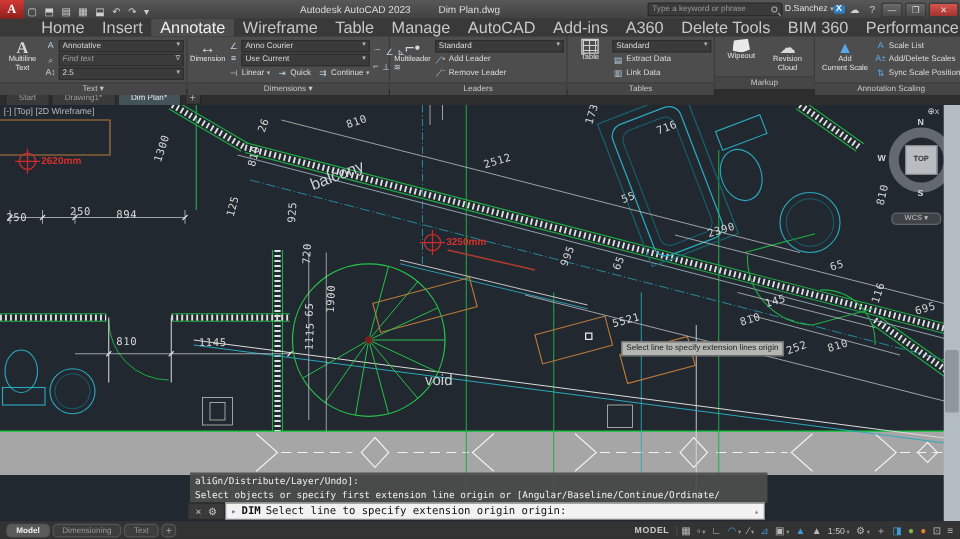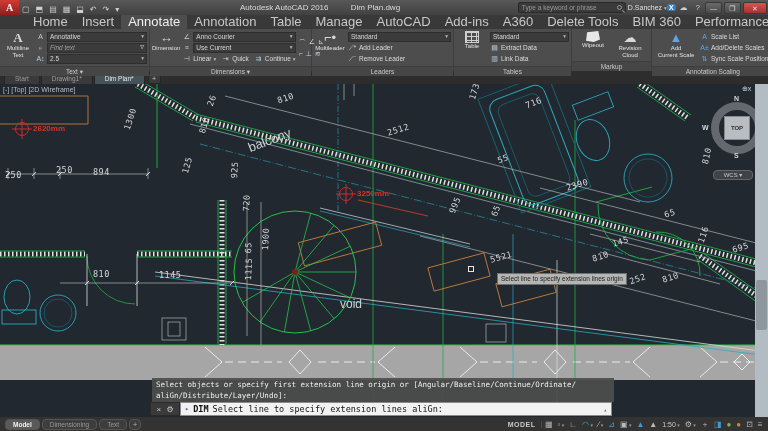--- a/index.html
+++ b/index.html
@@ -128,42 +128,42 @@
   .sic .caret { font-size:5px; color:#999; }
   .sic-text { font-size:7px; color:#c9c9c9; }
 </style>
 </head>
 <body>
 
 <div id="titlebar">
   <div id="app-logo">A</div>
   <div id="qat"><span class="qat-ic">▢</span><span class="qat-ic">⬒</span><span class="qat-ic">▤</span><span class="qat-ic">▦</span><span class="qat-ic">⬓</span><span class="qat-ic">↶</span><span class="qat-ic">↷</span><span class="qat-ic">▾</span></div>
   <div id="title-center">
-    <span>Autodesk AutoCAD 2016</span>
+    <span>Autodesk AutoCAD 2023</span>
     <span class="doc">Dim Plan.dwg</span>
   </div>
   <div id="search-box">
     <span>Type a keyword or phrase</span>
     <span class="mag" style="margin-left:auto"></span>
   </div>
   <span class="tb-user">D.Sanchez</span>
   <span class="caret">▾</span>
   <span class="tb-ic xchg">X</span>
   <span class="tb-ic">☁</span>
   <span class="tb-ic">?</span>
   <span class="winbtn">—</span>
   <span class="winbtn">❐</span>
   <span class="winbtn close">✕</span>
 </div>
 
 <div id="ribbontabs">
     <span class="rtab">Home</span>
     <span class="rtab">Insert</span>
     <span class="rtab active">Annotate</span>
-    <span class="rtab">Annotation</span>
+    <span class="rtab">Wireframe</span>
     <span class="rtab">Table</span>
     <span class="rtab">Manage</span>
     <span class="rtab">AutoCAD</span>
     <span class="rtab">Add-ins</span>
     <span class="rtab">A360</span>
     <span class="rtab">Delete Tools</span>
     <span class="rtab">BIM 360</span>
     <span class="rtab">Performance</span>
     <span id="ribbon-toggle">▾</span>
   </div>
@@ -560,32 +560,32 @@
     <div id="vc-face">TOP</div>
   </div>
   <div id="wcs">WCS ▾</div>
   <div id="ucs-axis">⊕x</div>
 
   <div id="vscroll">
     <div id="vthumb"></div>
   </div>
 
   <div id="cmd-history">
+    <div>aliGn/Distribute/Layer/Undo]:</div>
     <div>Select objects or specify first extension line origin or [Angular/Baseline/Continue/Ordinate/</div>
-    <div>aliGn/Distribute/Layer/Undo]:</div>
   </div>
   <div id="cmd-bar">
     <div id="cmd-tools">
       <span>×</span>
       <span>⚙</span>
     </div>
     <div id="cmd-input">
       <span id="cmd-prompt-ic">▸</span>
       <b>DIM</b>
-      <span>Select line to specify extension lines aliGn:</span>
+      <span>Select line to specify extension origin origin:</span>
       <span id="cmd-more">▴</span>
     </div>
   </div>
 <div class="dim" style="left: 5px; top: 86px;">250</div>
     <div class="dim" style="left: 56px; top: 81px;">250</div>
     <div class="dim" style="left: 93px; top: 83px;">894</div>
     <div class="dim" style="left: 122px; top: 44px; transform: rotate(-72deg);">1300</div>
     <div class="dim" style="left: 197px; top: 48px; transform: rotate(-75deg);">810</div>
     <div class="dim" style="left: 205px; top: 20px; transform: rotate(-70deg);">26</div>
     <div class="dim" style="left: 180px; top: 88px; transform: rotate(-75deg);">125</div>

